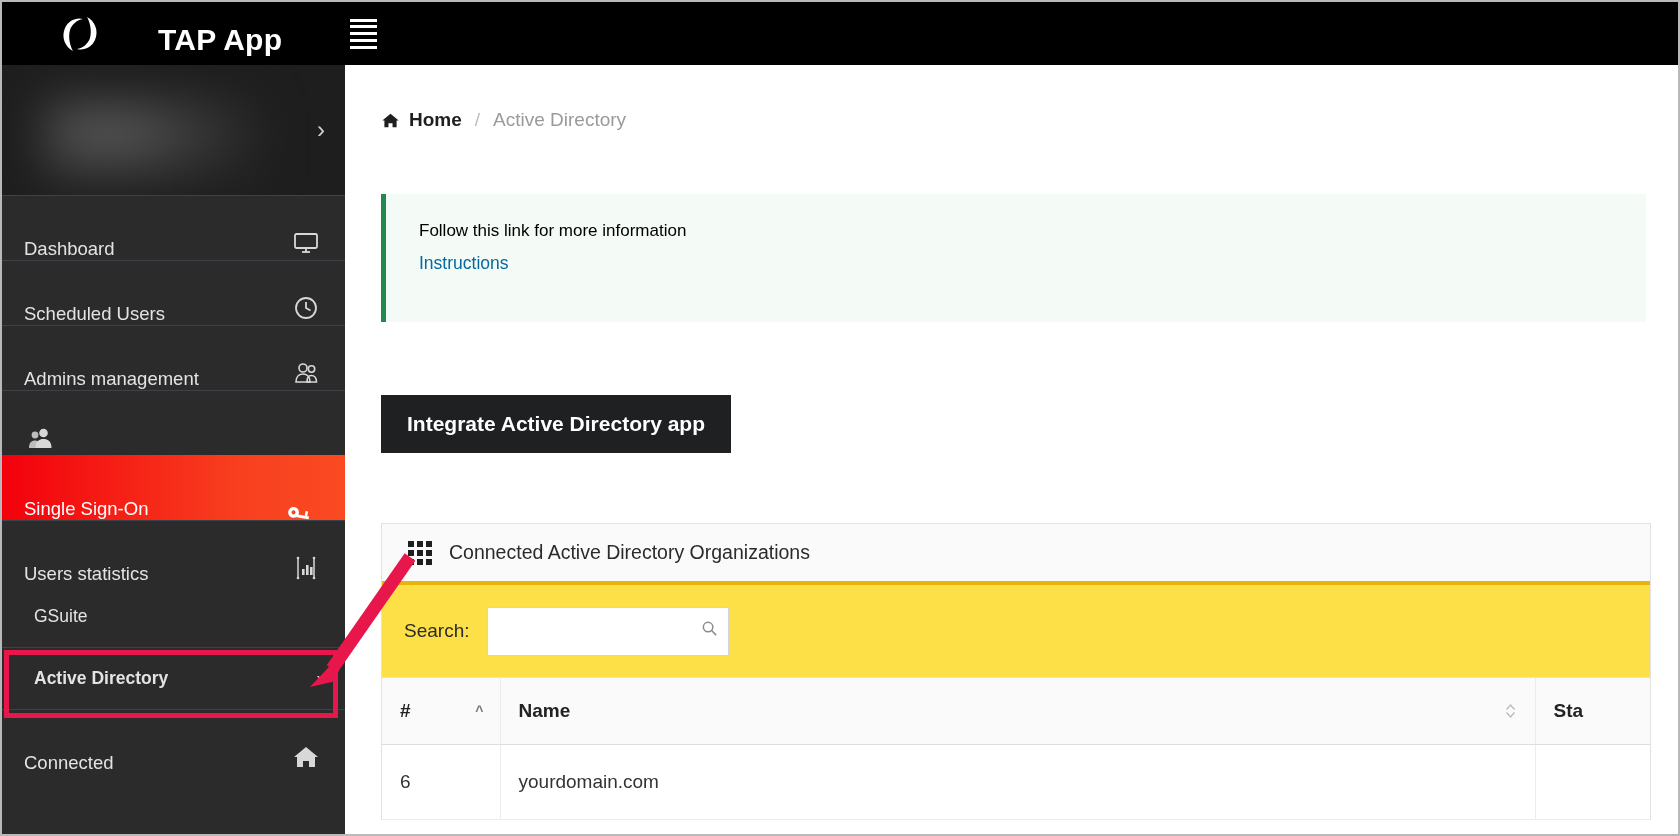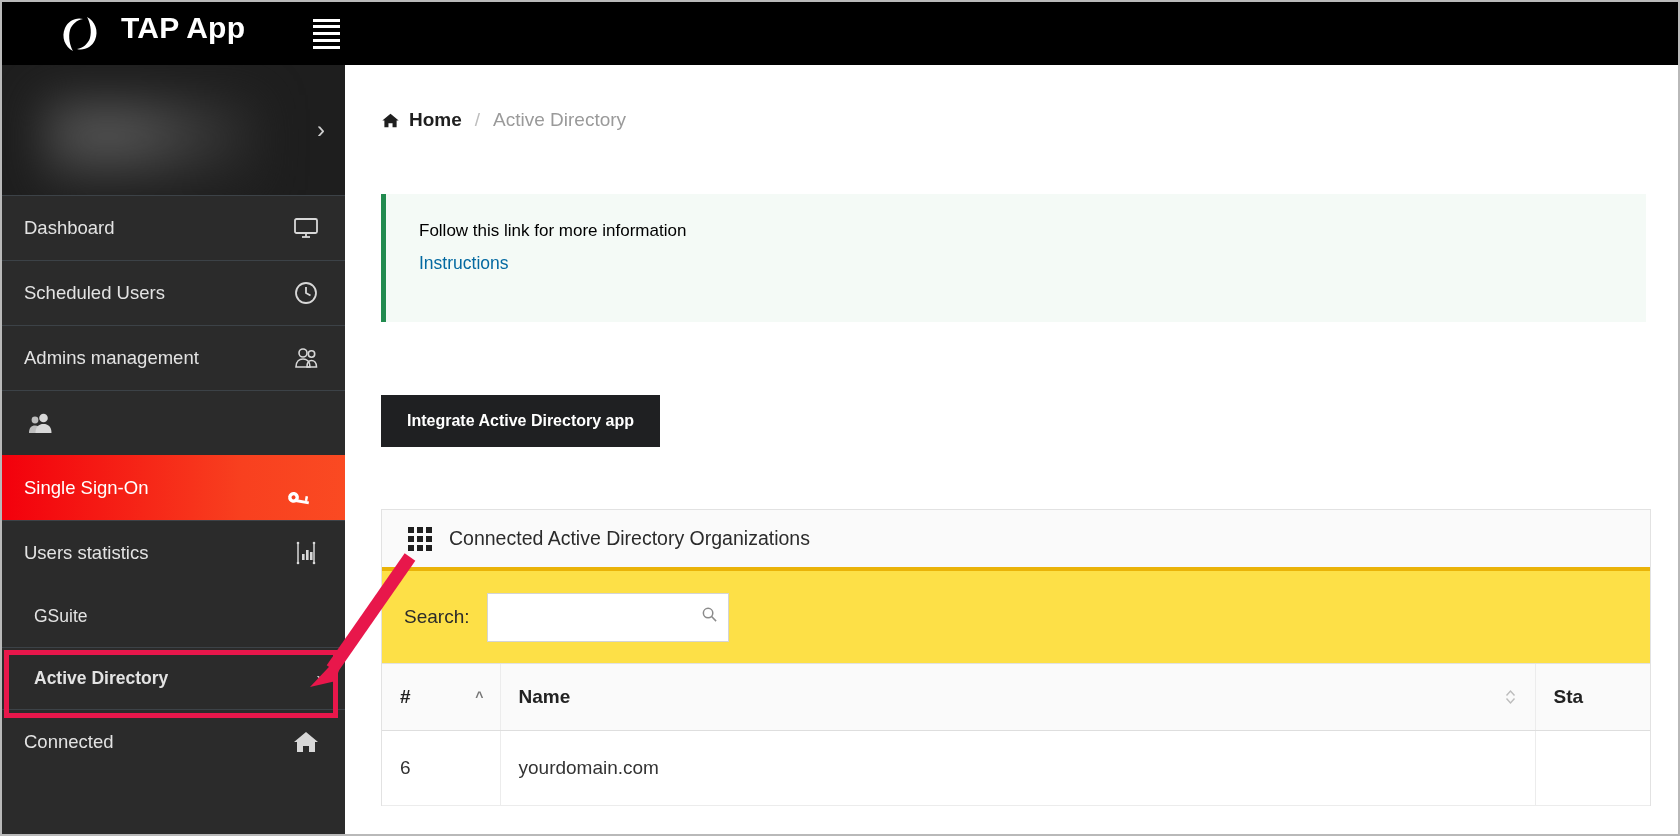--- a/index.html
+++ b/index.html
@@ -18,22 +18,23 @@
   }
 
   
   .topbar {
     position: absolute; top: 0; left: 0;
     width: 1680px; height: 63px;
     background: #000000;
     display: flex; align-items: center;
   }
   .brand {
-    display: flex; align-items: flex-start;
+    display: flex; align-items: flex-end;
     margin-left: 55px;
+    gap: 37px;
   }
   .brand-logo { width: 46px; height: 46px; position: relative; }
   .brand-title {
     color: #ffffff; font-size: 30px; font-weight: bold;
     margin-left: 18px; letter-spacing: .2px;
   }
   .hamburger {
     margin-left: 68px;
     width: 27px; height: 30px;
     display: flex; flex-direction: column; justify-content: space-between;
@@ -61,21 +62,21 @@
     opacity: .85;
   }
   .profile-chevron {
     position: absolute; right: 20px; top: 50%;
     transform: translateY(-50%);
     color: #cfcfcf; font-size: 24px; font-weight: 300;
   }
   .nav-item {
     position: relative;
     height: 65px;
-    display: flex; align-items: center;
+    display: flex; align-items: flex-end;
     padding: 0 22px 0 22px;
     color: #e3e3e3;
     font-size: 18.5px;
     border-top: 1px solid #3c4247;
     background: #2b2b2b;
     cursor: pointer;
   }
   .nav-item .nav-label { flex: 1; }
   .nav-item .nav-icon {
     width: 34px; height: 34px;
@@ -147,25 +148,25 @@
   .alert-title {
     color: #000000; font-size: 17px; font-weight: normal;
   }
   .alert-link {
     display: inline-block; margin-top: 12px;
     color: #0369a1; font-size: 17.5px; font-weight: normal;
     text-decoration: none; cursor: pointer;
   }
 
   .integrate-btn {
-    margin: 73px 0 4px 36px;
+    margin: 73px 0 12px 36px;
     display: inline-block;
     background: #1f2022;
     color: #ffffff;
-    font-size: 16px; font-weight: bold;
+    font-size: 21px; font-weight: bold;
     padding: 17px 26px;
     border: none;
     cursor: pointer;
   }
 
   .panel {
     margin: 58px 0 0 36px;
     width: 1270px;
     border: 1px solid #e2e2e2;
     border-bottom: none;

